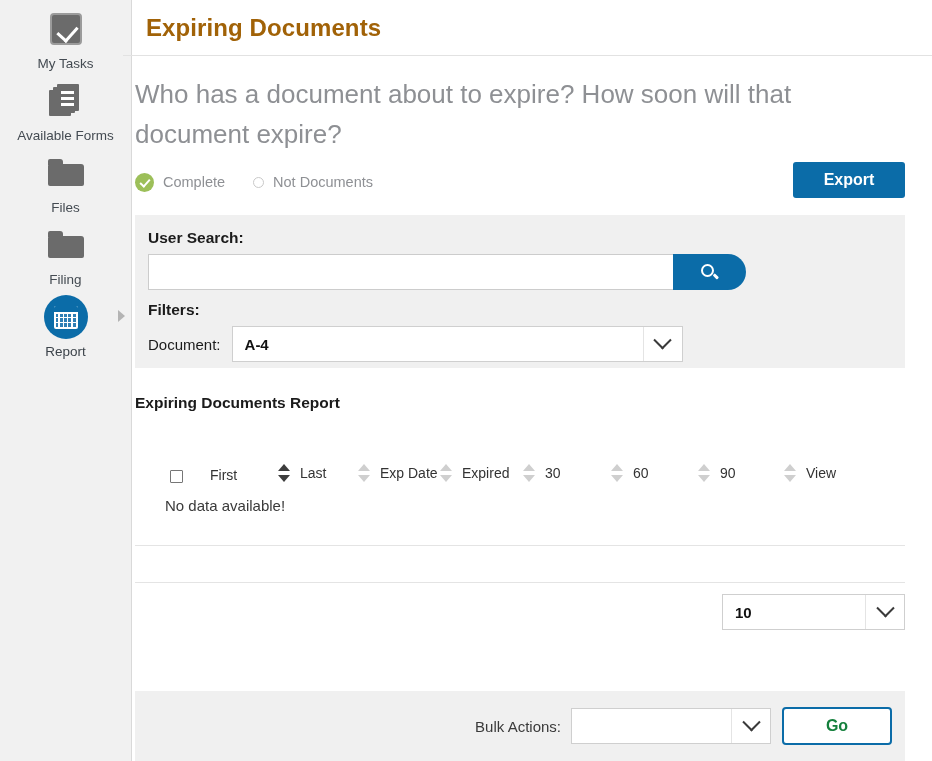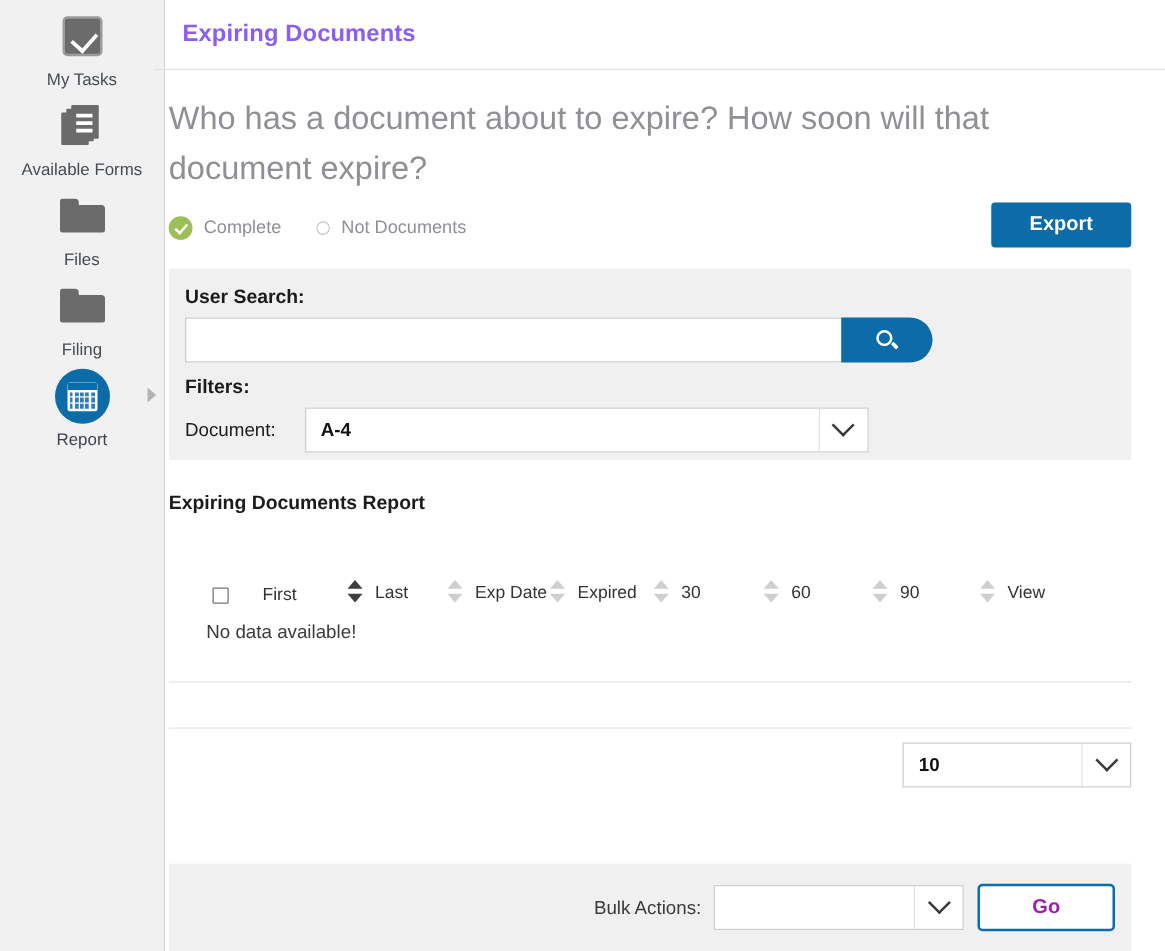--- a/index.html
+++ b/index.html
@@ -149,23 +149,23 @@
   }
   #page-header {
     height: 56px;
     border-bottom: 1px solid #e2e2e2;
     display: flex;
     align-items: center;
     padding-left: 23px;
     box-sizing: border-box;
   }
   #page-header .title {
-    font-size: 19px;
+    font-size: 24px;
     font-weight: bold;
-    color: #8b5cf6;
+    color: #a16207;
     letter-spacing: 0.1px;
   }
 
   #question {
     font-size: 26px;
     color: #8e9094;
     line-height: 40px;
     padding: 18px 40px 0 12px;
     font-weight: 400;
   }
@@ -288,21 +288,20 @@
     position: absolute;
     left: 11.5px; top: 11.5px;
     width: 6px; height: 2.5px;
     background: #ffffff;
     transform: rotate(45deg);
     border-radius: 1px;
   }
   #doc-filter-row {
     display: flex;
     align-items: center;
-    gap: 12px;
   }
   .doc-lbl {
     font-size: 15px;
     color: #1b1b1b;
     margin-right: 11px;
   }
   .select-box {
     display: flex;
     align-items: center;
     background: #ffffff;
@@ -440,21 +439,21 @@
     margin-right: 10px;
   }
   #bulk-select { width: 200px; }
   #go-button {
     margin-left: 11px;
     width: 110px;
     height: 38px;
     background: #ffffff;
     border: 2px solid #0b6ca8;
     border-radius: 4px;
-    color: #a21caf;
+    color: #15803d;
     font-size: 16px;
     font-weight: bold;
     cursor: pointer;
     font-family: "Liberation Sans", sans-serif;
   }
 </style>
 </head>
 <body>
 
 <div id="sidebar">

